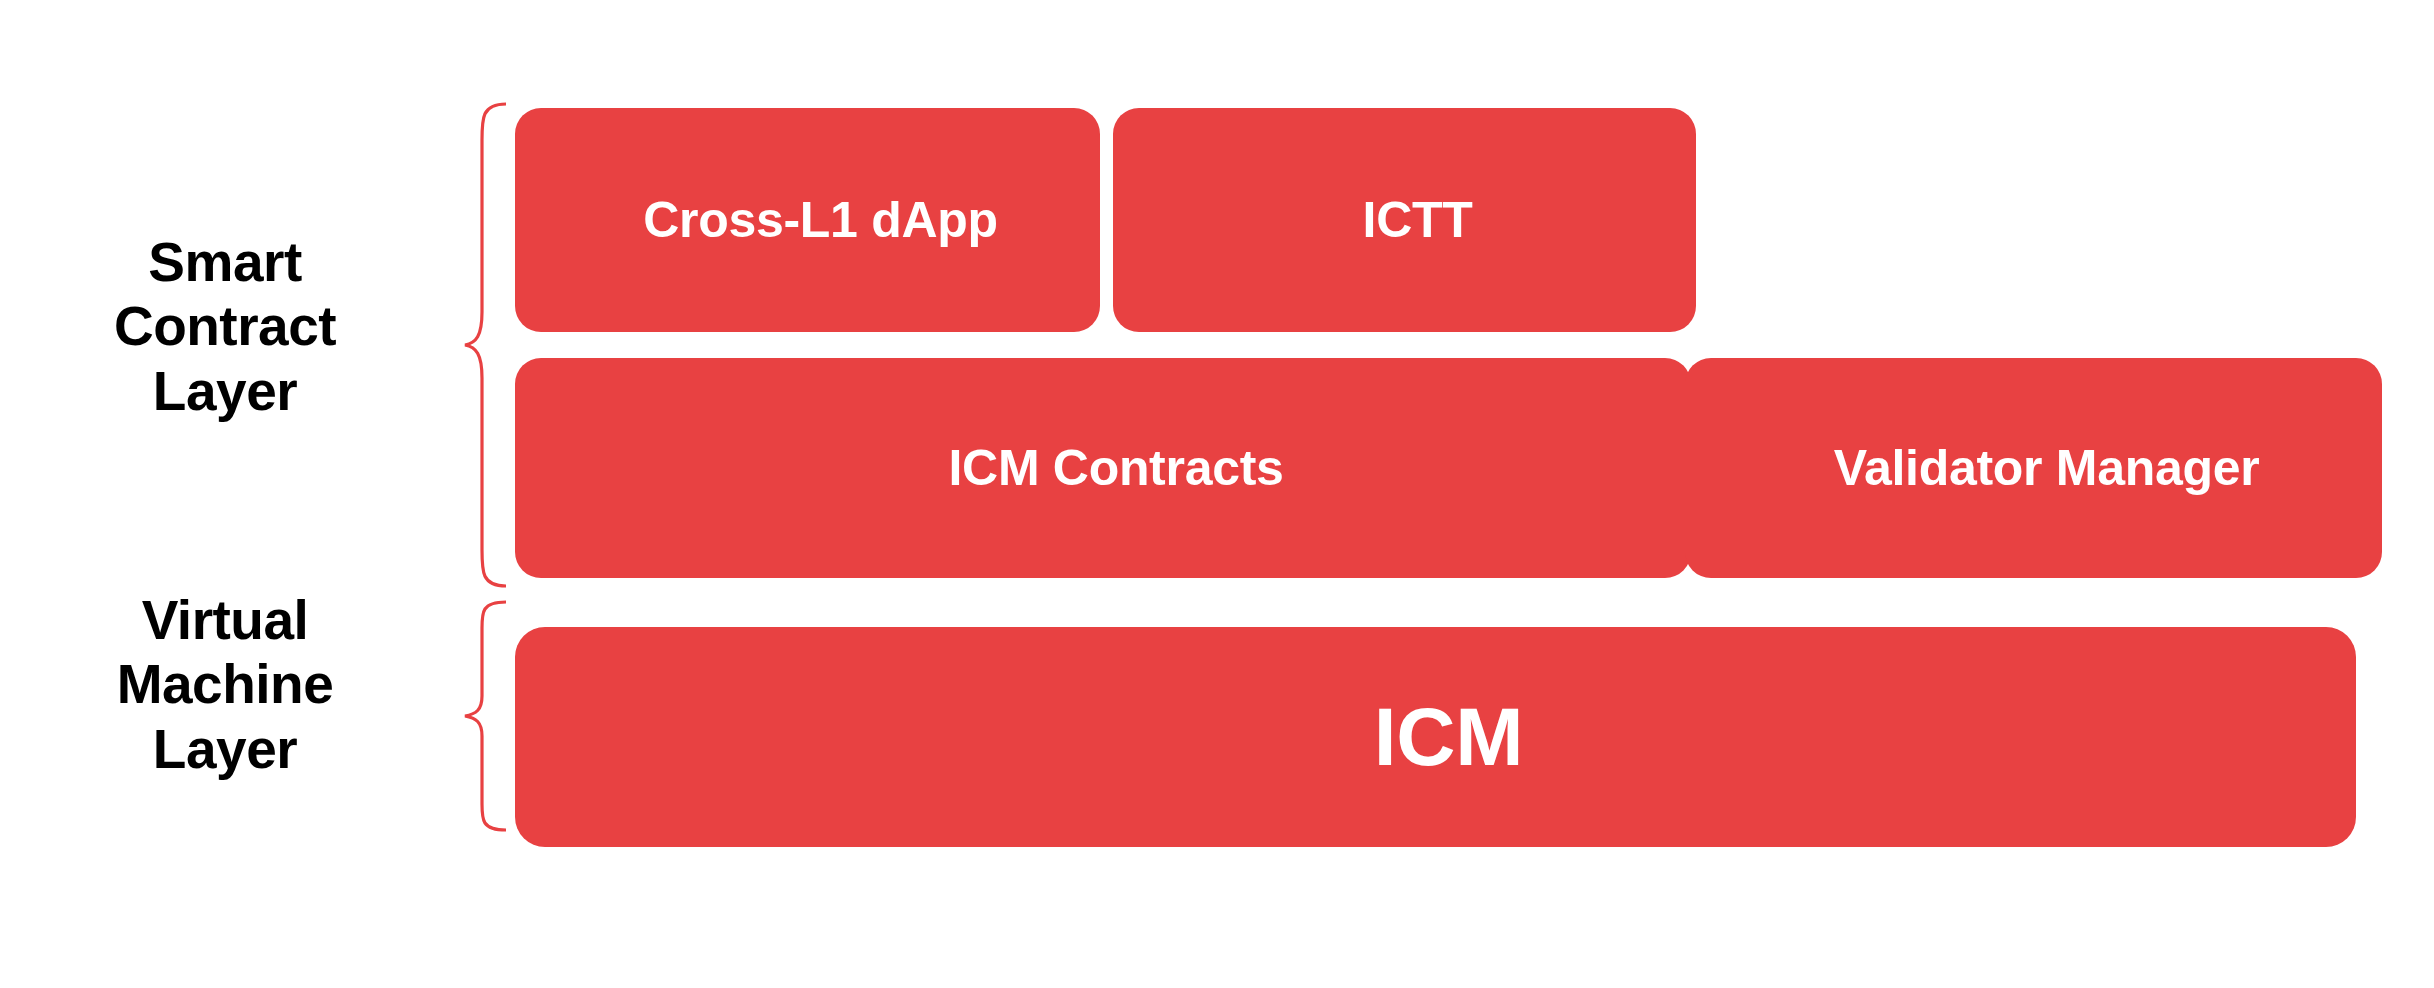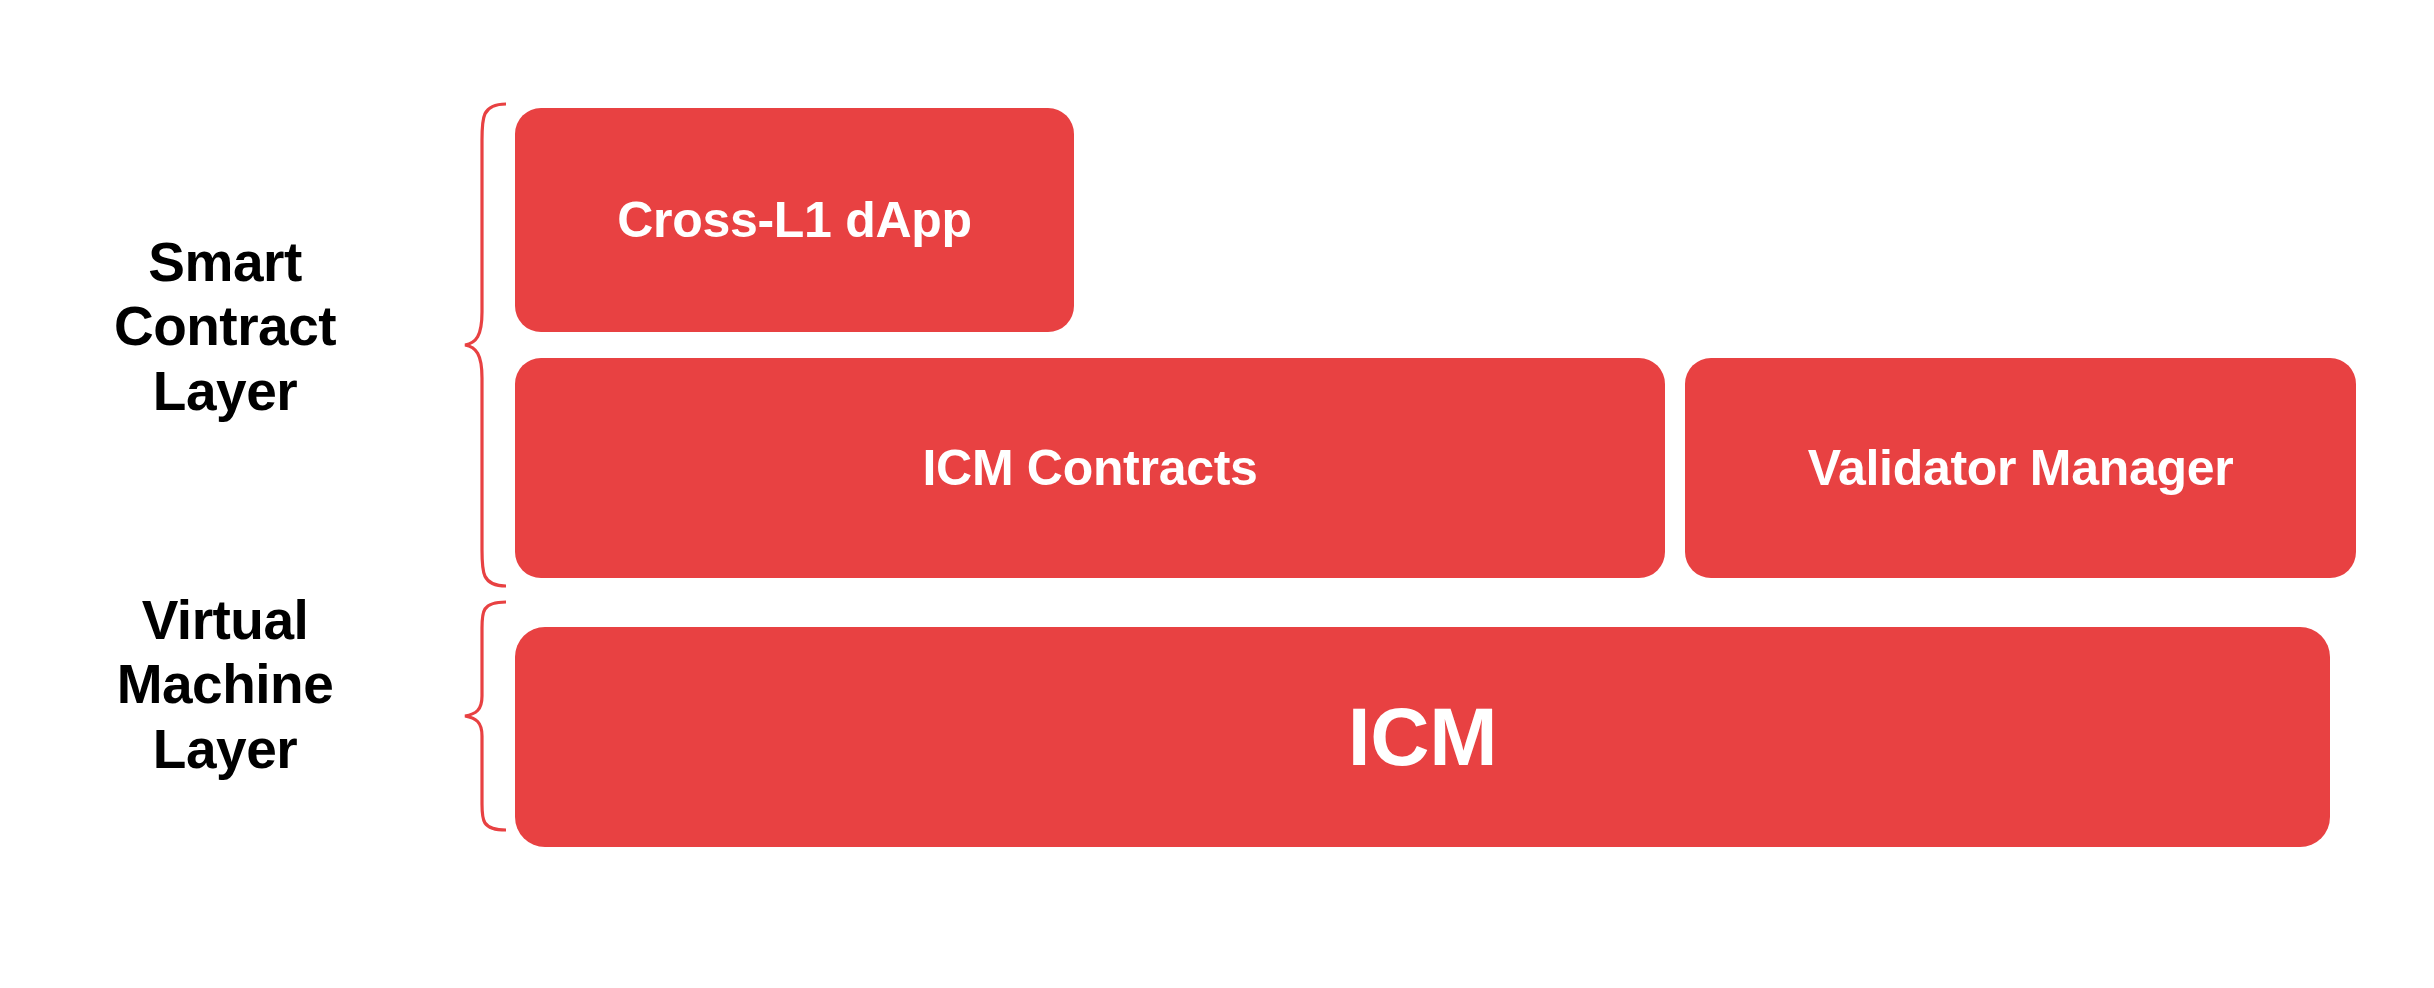--- a/index.html
+++ b/index.html
@@ -63,20 +63,21 @@
   .node-box {
     position: absolute;
     background: #E84142;
     border-radius: 26px;
     display: flex;
     align-items: center;
     justify-content: center;
     color: #ffffff;
     font-weight: bold;
     letter-spacing: -0.3px;
+    padding-left: 26px;
   }
 
   #box-cross-l1-dapp {
     left: 515px;  top: 108px;
     width: 559px; height: 224px;
     font-size: 50px;
   }
   #box-ictt {
     left: 1113px; top: 108px;
     width: 557px; height: 224px;
@@ -133,20 +134,23 @@
                C 14 120, 20 124, 20 138
                L 20 206
                C 20 222, 20 232, 44 232"></path>
     </svg>
   </div>
 
   <div class="node-box" id="box-cross-l1-dapp">
     <span>Cross-L1 dApp</span>
   </div>
 
+  <div class="node-box" id="box-ictt">
+    <span>ICTT</span>
+  </div>
 
   <div class="node-box" id="box-icm-contracts">
     <span>ICM Contracts</span>
   </div>
 
   <div class="node-box" id="box-validator-manager">
     <span>Validator Manager</span>
   </div>
 
   <div class="node-box" id="box-icm">

